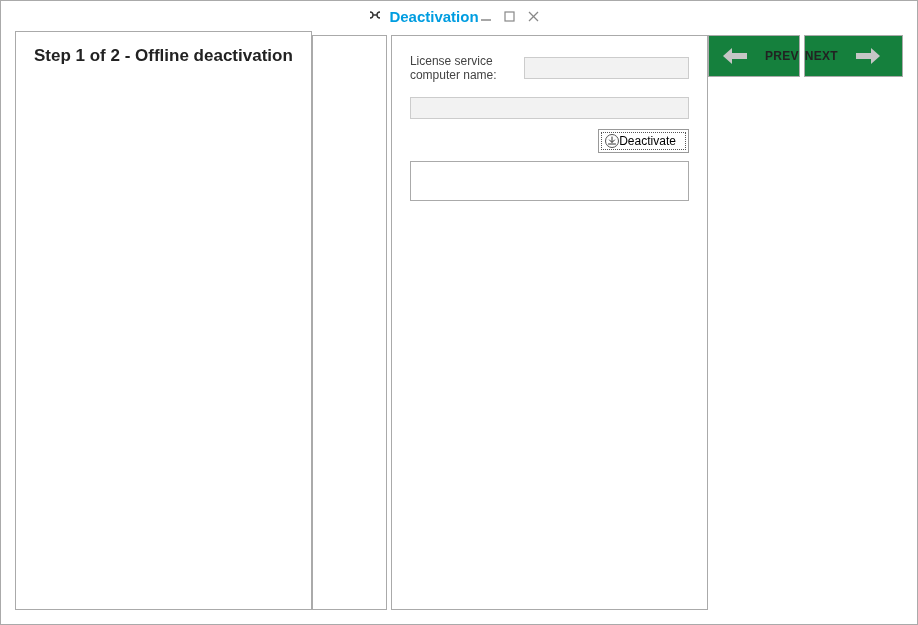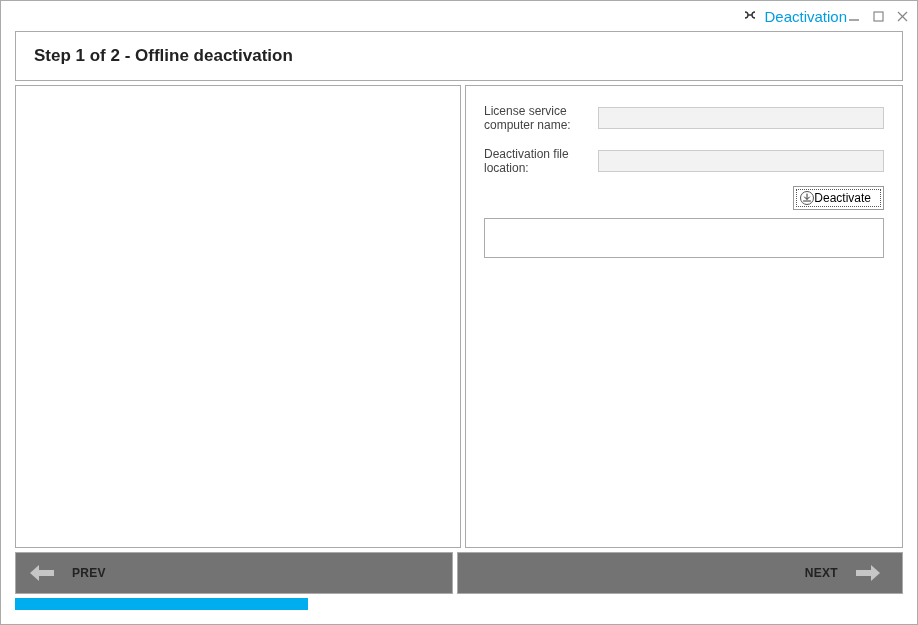--- a/index.html
+++ b/index.html
@@ -1,29 +1,29 @@
 <!DOCTYPE html>
 <html><head>
 <meta charset="utf-8">
 <style>
   * { box-sizing: border-box; }
   html, body { margin: 0; padding: 0; font-family: "Segoe UI", Tahoma, sans-serif; font-size: 13px; color: #333; background: #fff; }
   .window {
     width: 918px; height: 625px; border: 1px solid #aaa; position: relative; background: #fff;
   }
   .titlebar {
-    height: 30px; display: flex; align-items: center; padding: 0 8px 0 6px; justify-content: flex-end;
+    height: 30px; display: flex; align-items: center; padding: 0 16px 0 6px; justify-content: center; font-weight: bold;
   }
   .titlebar-left { display: flex; align-items: center; gap: 6px; }
   .app-icon { width: 16px; height: 16px; display: flex; align-items: center; justify-content: center; }
   .window-title { color: #009de0; font-size: 15px; }
   .win-controls { display: flex; gap: 10px; color: #888; align-items: center; }
   .win-btn { width: 14px; height: 14px; display: flex; align-items: center; justify-content: center; cursor: default; }
   .content {
-    position: absolute; left: 14px; right: 14px; top: 30px; bottom: 14px; display: flex; flex-direction: column;
+    position: absolute; left: 14px; right: 14px; top: 30px; bottom: 14px; display: flex; flex-direction: row;
   }
   .step-header {
     border: 1px solid #aaa; padding: 14px 18px; font-size: 17px; font-weight: 600; color: #222;
   }
   .panes {
     flex: 1; display: flex; margin-top: 4px; gap: 4px; min-height: 0;
   }
   .pane {
     border: 1px solid #aaa; background: #fff; flex: 1; position: relative;
   }
@@ -39,21 +39,21 @@
   .deact-row { display:flex; justify-content:flex-end; margin-top: -4px; margin-bottom: 8px;}
   .deact-btn {
     border: 1px solid #999; outline: 1px dotted #555; outline-offset: -4px; background:#fff; height: 24px; padding: 0 12px 0 6px;
     display: inline-flex; align-items: center; font-size: 12px; cursor: default;
   }
   .deact-icon { width:14px; height:14px; border:1px solid #555; border-radius:50%; display:flex; align-items:center; justify-content:center; }
   .log-box { border:1px solid #aaa; height: 40px; background:#fff; }
   .spacer { flex:1; }
   .nav-row { display:flex; gap:4px; margin-top:4px; }
   .nav-btn {
-    flex:1; border:1px solid #aaa; background:#737373; height:42px; display:flex; align-items:center; cursor:default;
+    flex:1; border:1px solid #aaa; background:#15803d; height:42px; display:flex; align-items:center; cursor:default;
   }
   .nav-prev { justify-content:flex-start; padding-left:14px; gap:18px; }
   .nav-next { justify-content:flex-end; padding-right:22px; gap:18px; }
   .nav-label { font-weight:700; font-size:12px; color:#222; letter-spacing:0.3px;}
   .arrow { width:24px; height:18px; }
   .progress { margin-top:4px; height:12px; background:#fff; border:0; position:relative; }
   .progress-fill { position:absolute; left:0; top:0; bottom:0; background:#00aef0; }
 </style>
 </head>
 <body>
@@ -98,21 +98,20 @@
       <div class="pane left-pane">
         <div class="spacer"></div>
       </div>
 
       <div class="pane right-pane">
         <div class="form-row">
           <div class="form-label">License service computer name:</div>
           <input class="form-input" readonly="" value="" style="">
         </div>
         <div class="form-row">
-          <div class="form-label">Deactivation file location:</div>
           <input class="form-input" readonly="" value="" style="">
         </div>
         <div class="deact-row">
           <button class="deact-btn">
             <span class="deact-icon">
               <svg width="10" height="10" viewBox="0 0 10 10">
                   <path d="M5 1 v5 M2.5 4 L5 6.5 L7.5 4 M1.5 8 h7" stroke="#333" stroke-width="1" fill="none" stroke-linecap="round"></path>
                 </svg>
             </span>
             <span>Deactivate</span>

